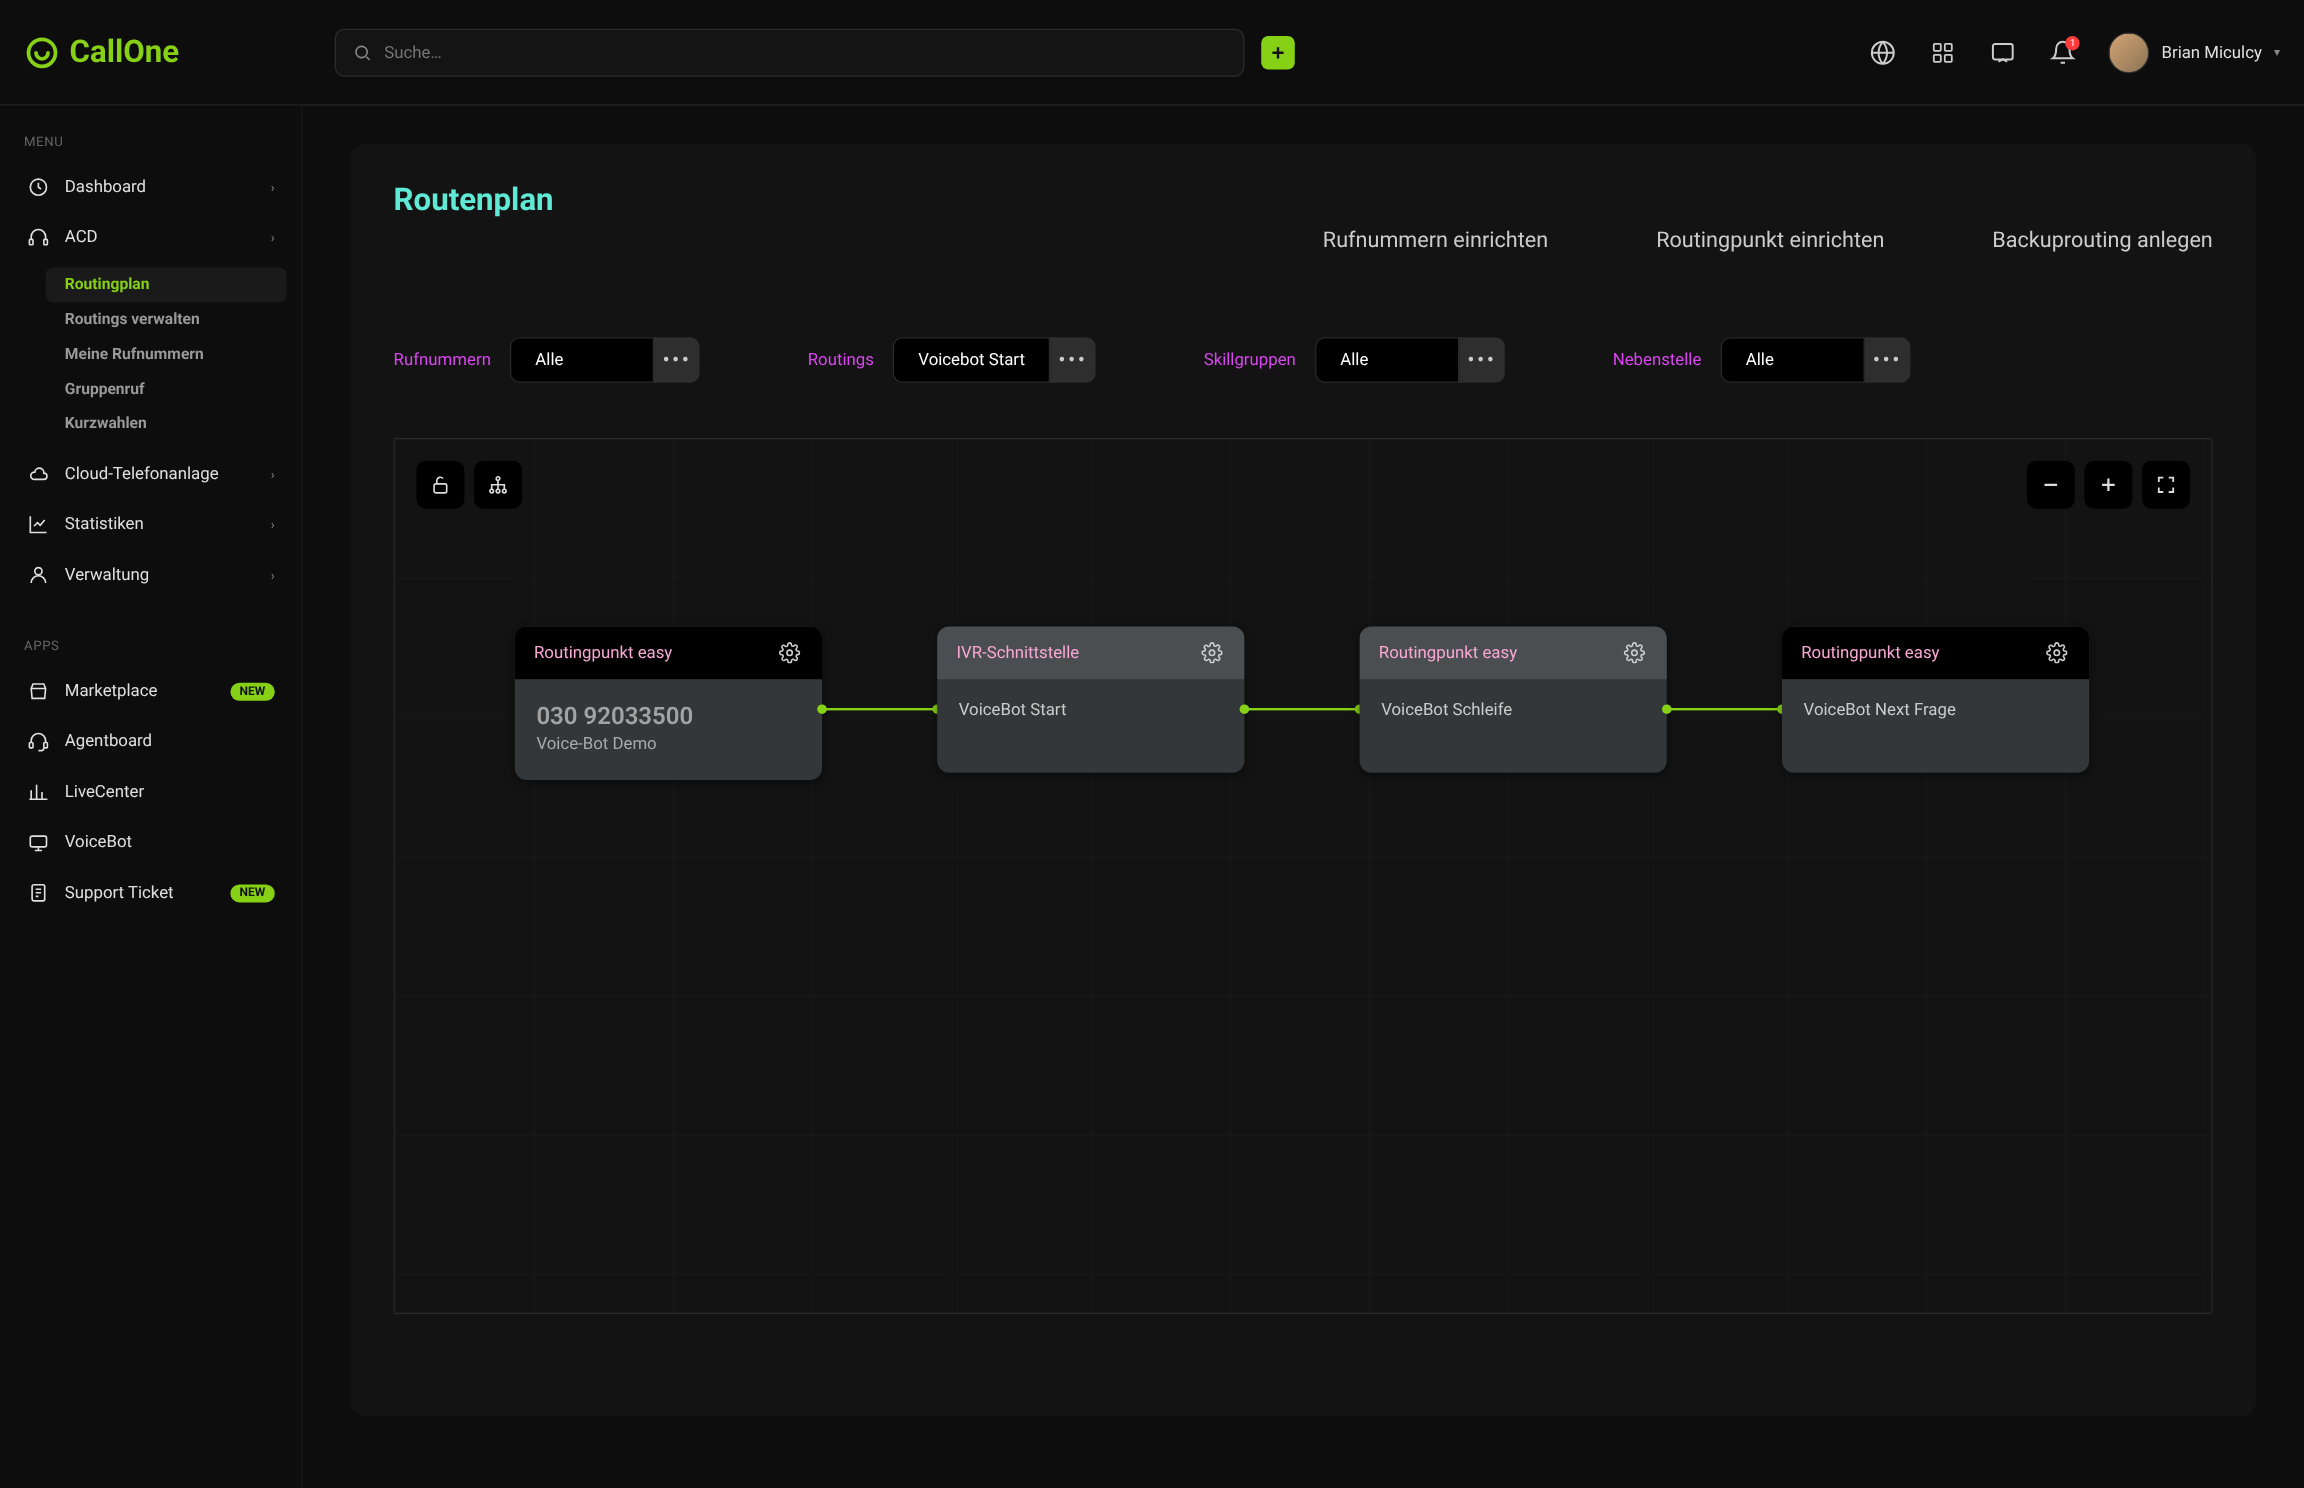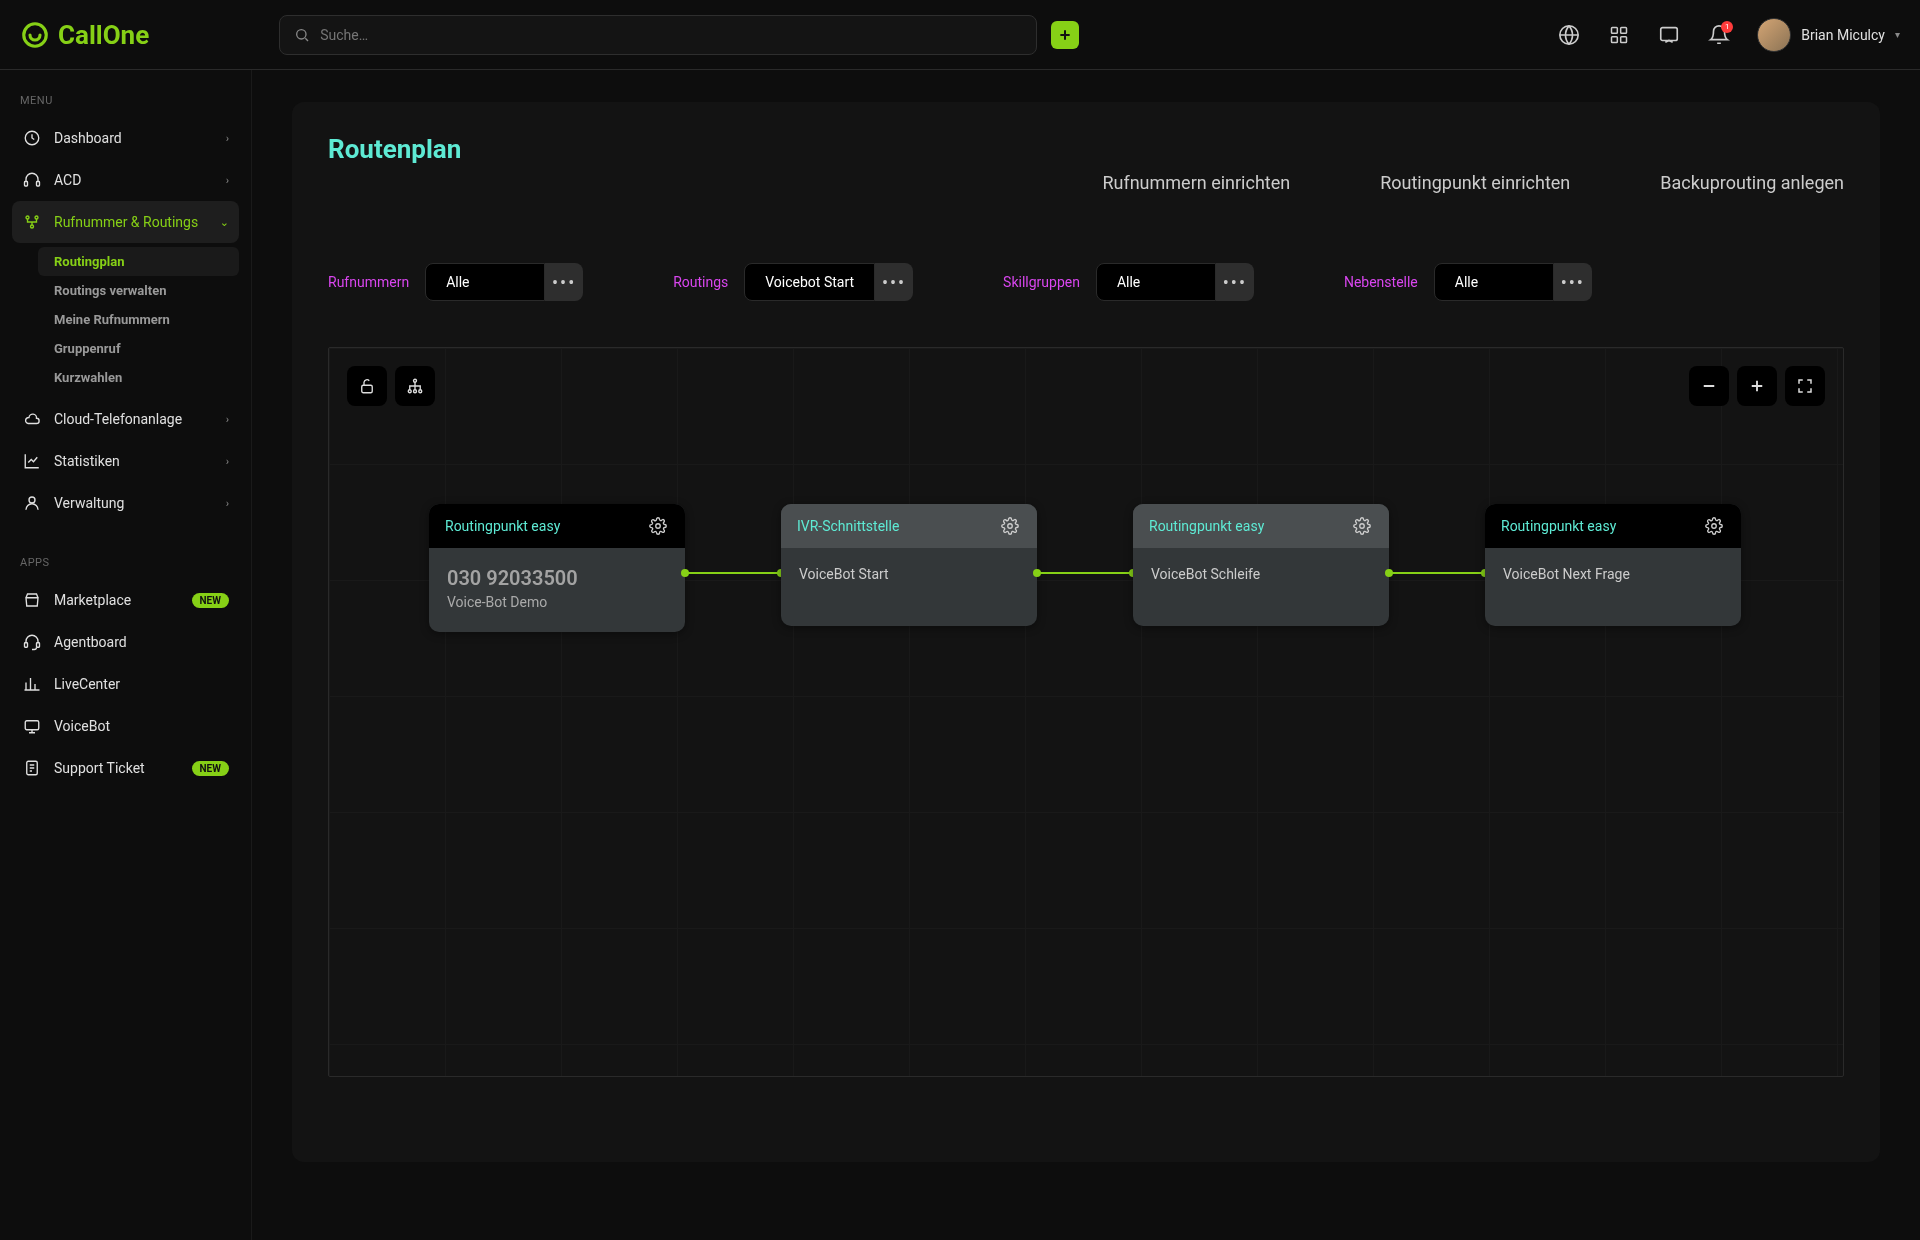--- a/index.html
+++ b/index.html
@@ -1,19 +1,19 @@
 <!DOCTYPE html>
 <html><head>
 <meta charset="utf-8">
 <style>
 * { margin:0; padding:0; box-sizing:border-box; font-family: -apple-system, BlinkMacSystemFont, "Segoe UI", Roboto, sans-serif; }
 body { background:#0d0d0d; color:#e0e0e0; width:1920px; height:1240px; overflow:hidden; font-size:14px; }
 
 
-.header { height:70px; border-bottom:1px solid #2a2a2a; display:flex; align-items:center; padding:0 20px; }
+.header { height:88px; border-bottom:1px solid #2a2a2a; display:flex; align-items:center; padding:0 20px; }
 .logo { display:flex; align-items:center; gap:8px; font-size:26px; font-weight:700; color:#86d016; margin-right:120px; }
 .logo-icon { width:30px; height:30px; }
 .search-wrap { flex:0 0 810px; display:flex; align-items:center; gap:14px;padding-left:10px; }
 .search { flex:1; height:40px; background:#141414; border:1px solid #2e2e2e; border-radius:8px; display:flex; align-items:center; padding:0 14px; color:#888; gap:10px; }
 .search input { background:transparent; border:none; outline:none; color:#e0e0e0; font-size:14px; flex:1; }
 .add-btn { width:28px; height:28px; background:#86d016; border-radius:6px; display:flex; align-items:center; justify-content:center; color:#111; font-size:18px; font-weight:700; cursor:pointer; }
 .header-right { margin-left:auto; display:flex; align-items:center; gap:26px; }
 .hicon { width:24px; height:24px; display:flex; align-items:center; justify-content:center; color:#ccc; cursor:pointer; position:relative; }
 .notif-dot { position:absolute; top:-2px; right:-2px; width:12px; height:12px; background:#ff3b3b; border-radius:50%; font-size:8px; display:flex; align-items:center; justify-content:center; color:#fff; }
 .avatar { width:34px; height:34px; border-radius:50%; background:linear-gradient(135deg,#d4a574,#8b7355); border:1px solid #333; }
@@ -52,21 +52,21 @@
 
 .canvas-wrap { position:relative; border:1px solid #2a2a2a; border-radius:2px; height:730px; overflow:hidden; background:#131313; }
 .grid-bg { position:absolute; inset:0; background-image:linear-gradient(#222 1px,transparent 1px),linear-gradient(90deg,#222 1px,transparent 1px); background-size:116px 116px; opacity:0.45; }
 .canvas-toolbar-left { position:absolute; top:18px; left:18px; display:flex; gap:8px; z-index:5; }
 .canvas-toolbar-right { position:absolute; top:18px; right:18px; display:flex; gap:8px; z-index:5; }
 .ctl-btn { width:40px; height:40px; background:#000; border:none; border-radius:8px; display:flex; align-items:center; justify-content:center; color:#ddd; cursor:pointer; font-size:18px; }
 
 
 .nodes { position:absolute; inset:0; }
 .node { position:absolute; width:256px; background:#333739; border-radius:10px; overflow:hidden; box-shadow:0 2px 8px rgba(0,0,0,0.4); }
-.node-head { background:#000; height:44px; display:flex; align-items:center; justify-content:space-between; padding:13px 16px; color:#5eead4; font-size:14px;gap:20px; }
+.node-head { background:#000; height:44px; display:flex; align-items:center; justify-content:space-between; padding:13px 16px; color:#f9a8d4; font-size:14px;gap:20px; }
 .node.light .node-head { background:#4a4e50; }
 .node-body { padding:18px 18px 22px; }
 .node-phone { font-size:20px; font-weight:600; color:#a3a3a3; margin-bottom:4px; }
 .node-sub { font-size:14px; color:#aaa; }
 .node-text { font-size:14px; color:#ccc; }
 .gear { width:22px; height:22px; color:#ccc; cursor:pointer; display:flex; align-items:center; justify-content:center; }
 .connector { position:absolute; height:2px; background:#86d016; top:224px; }
 .connector::before, .connector::after { content:''; position:absolute; width:8px; height:8px; background:#86d016; border-radius:50%; top:-3px; }
 .connector::before { left:-4px; }
 .connector::after { right:-4px; }
@@ -149,32 +149,20 @@
     <div class="nav-item">
       <span class="ni-icon">
           <svg width="18" height="18" viewBox="0 0 24 24" fill="none" stroke="currentColor" stroke-width="1.8">
             <path d="M4 14v-3a8 8 0 0 1 16 0v3"></path>
             <rect x="2" y="14" width="4" height="6" rx="1"></rect>
             <rect x="18" y="14" width="4" height="6" rx="1"></rect>
           </svg>
         </span>
       <span>ACD</span>
       <span class="chev-r">›</span>
-    </div>
-    <div class="nav-item active">
-      <span class="ni-icon">
-          <svg width="18" height="18" viewBox="0 0 24 24" fill="none" stroke="#86d016" stroke-width="1.8">
-            <circle cx="6" cy="6" r="2"></circle>
-            <circle cx="18" cy="6" r="2"></circle>
-            <circle cx="12" cy="18" r="2"></circle>
-            <path d="M6 8v4h12V8M12 12v4"></path>
-          </svg>
-        </span>
-      <span>Rufnummer &amp; Routings</span>
-      <span class="chev-r" style="color:#86d016">⌄</span>
     </div>
     <div class="sub-nav">
       <div class="sub-item active">Routingplan</div>
       <div class="sub-item">Routings verwalten</div>
       <div class="sub-item">Meine Rufnummern</div>
       <div class="sub-item">Gruppenruf</div>
       <div class="sub-item">Kurzwahlen</div>
     </div>
     <div class="nav-item">
       <span class="ni-icon">

